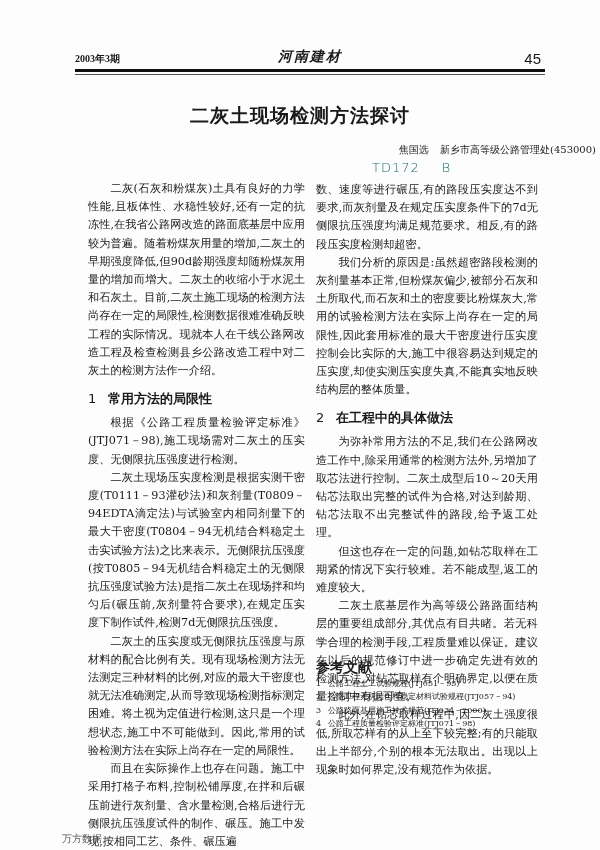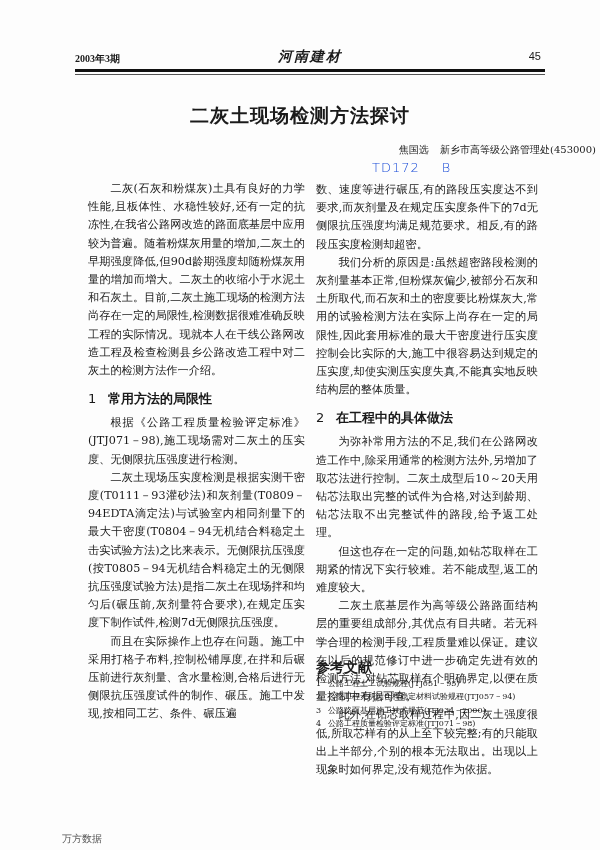--- a/index.html
+++ b/index.html
@@ -5,32 +5,32 @@
   html, body { margin: 0; padding: 0; }
   body {
     width: 600px; height: 850px; background: #fdfdfd; position: relative; overflow: hidden;
     font-family: "DejaVu Serif", "Liberation Serif", serif; color: #1a1a1a;
   }
   .header {
     position: absolute; left: 75px; top: 50px; width: 470px; height: 18px;
   }
   .header .issue { position: absolute; left: 0; top: 2px; font-size: 10px; font-family: "Liberation Serif", serif; font-weight: bold; }
   .header .journal { position: absolute; left: 0; right: 0; top: -2px; text-align: center; font-size: 14px; font-style: italic; font-weight: bold; letter-spacing: 2px; }
-  .header .pageno { position: absolute; right: 4px; top: 0px; font-size: 11px; font-family: "Liberation Sans", sans-serif; }
+  .header .pageno { position: absolute; right: 4px; top: 0px; font-size: 15px; font-family: "Liberation Sans", sans-serif; }
   .rule-thick { position: absolute; left: 75px; top: 69px; width: 470px; height: 3px; background: #111; }
   .rule-thin { position: absolute; left: 75px; top: 74px; width: 470px; height: 1px; background: #555; }
   .title {
     position: absolute; left: 0; width: 600px; top: 103px; text-align: center;
     font-family: Liberation Mono, monospace; font-size: 19px; font-weight: bold; letter-spacing: 1px;
   }
   .byline { position: absolute; left: 0; width: 600px; top: 143px; text-align: right; font-size: 10px; }
   .byline span { margin: 0 4px; }
   .handwriting {
     position: absolute; left: 372px; top: 160px; font-family: "DejaVu Sans", sans-serif; font-size: 13px;
-    font-weight: 300; letter-spacing: 1px; color: #1d4ed8;
+    font-weight: 300; letter-spacing: 1px; color: #0f766e;
   }
   .handwriting .b { margin-left: 22px; }
   .col { position: absolute; top: 180px; font-size: 11.2px; line-height: 18.2px; text-align: justify; }
   .col.left { left: 88px; width: 217px; }
   .col.right { left: 316px; width: 222px; top: 181px; }
   .col p { margin: 0; text-indent: 2em; }
   .col p.noindent { text-indent: 0; }
   .section-heading {
     font-family: "DejaVu Sans", "Liberation Sans", sans-serif; font-size: 13px; font-weight: bold;
     margin: 10px 0 6px 0; text-indent: 0; line-height: 18px;
@@ -64,20 +64,21 @@
   <span>TD172</span><span class="b">B</span>
 </div>
 
 <div class="col left">
   <p>二灰(石灰和粉煤灰)土具有良好的力学性能,且板体性、水稳性较好,还有一定的抗冻性,在我省公路网改造的路面底基层中应用较为普遍。随着粉煤灰用量的增加,二灰土的早期强度降低,但90d龄期强度却随粉煤灰用量的增加而增大。二灰土的收缩小于水泥土和石灰土。目前,二灰土施工现场的检测方法尚存在一定的局限性,检测数据很难准确反映工程的实际情况。现就本人在干线公路网改造工程及检查检测县乡公路改造工程中对二灰土的检测方法作一介绍。</p>
   <div class="section-heading">
     <span class="num">1</span><span>常用方法的局限性</span>
   </div>
   <p>根据《公路工程质量检验评定标准》(JTJ071－98),施工现场需对二灰土的压实度、无侧限抗压强度进行检测。</p>
   <p>二灰土现场压实度检测是根据实测干密度(T0111－93灌砂法)和灰剂量(T0809－94EDTA滴定法)与试验室内相同剂量下的最大干密度(T0804－94无机结合料稳定土击实试验方法)之比来表示。无侧限抗压强度(按T0805－94无机结合料稳定土的无侧限抗压强度试验方法)是指二灰土在现场拌和均匀后(碾压前,灰剂量符合要求),在规定压实度下制作试件,检测7d无侧限抗压强度。</p>
+  <p>二灰土的压实度或无侧限抗压强度与原材料的配合比例有关。现有现场检测方法无法测定三种材料的比例,对应的最大干密度也就无法准确测定,从而导致现场检测指标测定困难。将土视为定值进行检测,这只是一个理想状态,施工中不可能做到。因此,常用的试验检测方法在实际上尚存在一定的局限性。</p>
   <p>而且在实际操作上也存在问题。施工中采用打格子布料,控制松铺厚度,在拌和后碾压前进行灰剂量、含水量检测,合格后进行无侧限抗压强度试件的制作、碾压。施工中发现,按相同工艺、条件、碾压遍</p>
 </div>
 
 <div class="col right">
   <p class="noindent">数、速度等进行碾压,有的路段压实度达不到要求,而灰剂量及在规定压实度条件下的7d无侧限抗压强度均满足规范要求。相反,有的路段压实度检测却超密。</p>
   <p>我们分析的原因是:虽然超密路段检测的灰剂量基本正常,但粉煤灰偏少,被部分石灰和土所取代,而石灰和土的密度要比粉煤灰大,常用的试验检测方法在实际上尚存在一定的局限性,因此套用标准的最大干密度进行压实度控制会比实际的大,施工中很容易达到规定的压实度,却使实测压实度失真,不能真实地反映结构层的整体质量。</p>
   <div class="section-heading">
     <span class="num">2</span><span>在工程中的具体做法</span>
   </div>
   <p>为弥补常用方法的不足,我们在公路网改造工作中,除采用通常的检测方法外,另增加了取芯法进行控制。二灰土成型后10～20天用钻芯法取出完整的试件为合格,对达到龄期、钻芯法取不出完整试件的路段,给予返工处理。</p>

